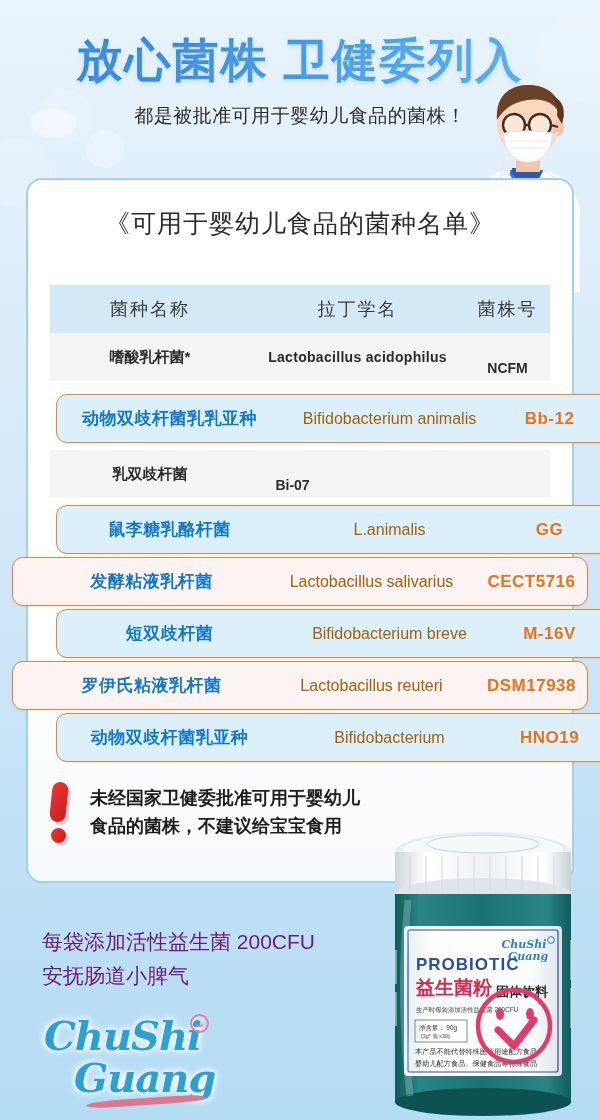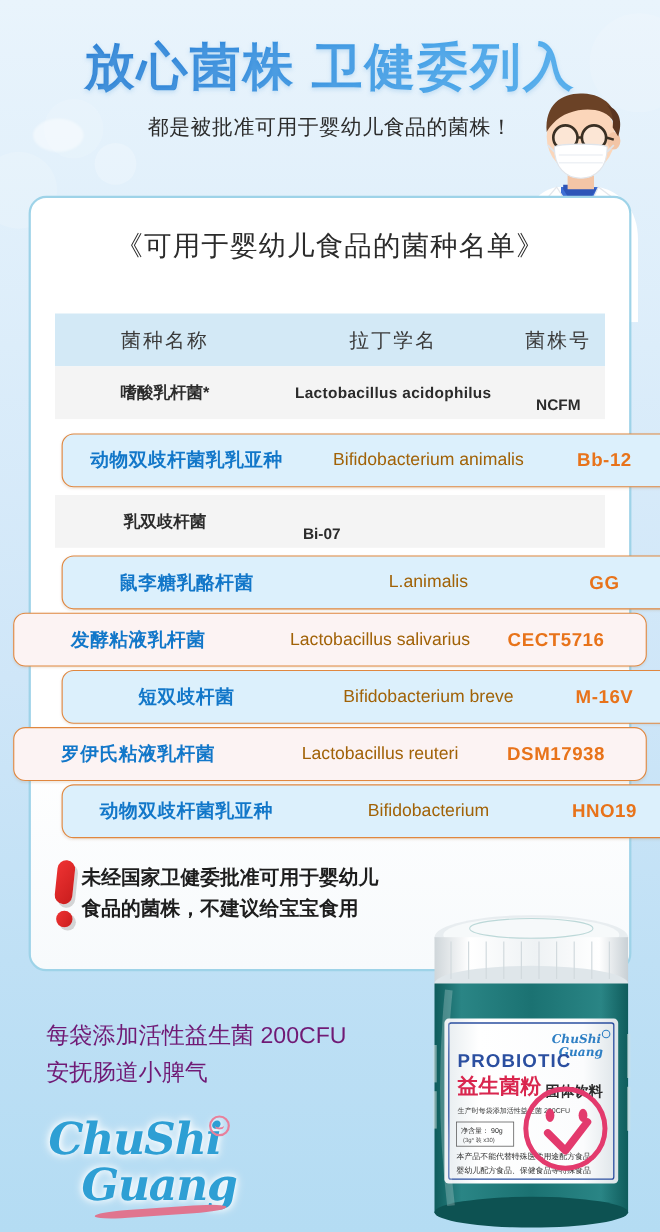--- a/index.html
+++ b/index.html
@@ -54,21 +54,21 @@
     position:absolute; left:50px; width:500px; height:48px;
     background:#f4f4f4; display:flex; align-items:center;font-weight:bold;
   }
   .trow-hl {
     position:absolute; left:12px; width:576px; height:49px;
     border:1.6px solid #e0873f; border-radius:11px;
     display:flex; align-items:center;
     box-shadow:0 1px 2px rgba(180,140,100,.18);
   }
   .hl-blue { background:#dcf0fc;margin-left:44px; }
-  .hl-pink { background:#fcf3f3; }
+  .hl-pink { background:#fcf3f3;padding-left:26px; }
 
   .c1 { width:225px; text-align:center; }
   .c2 { width:215px; text-align:center; }
   .c3 { width:105px; text-align:center; }
   
   .trow-plain .c1 { width:200px; }
   .trow-plain .c2 { width:215px; }
   .trow-plain .c3 { width:85px;margin-top:22px; }
   .thead .c1 { width:200px; }
   .thead .c2 { width:215px; }
@@ -77,21 +77,21 @@
   .th-txt { font-size:18px; color:#3a3a3a; letter-spacing:2px; }
   .plain-cn { font-size:15px; color:#2b2b2b; }
   .plain-la { font-size:14px; color:#2b2b2b; letter-spacing:.3px; }
   .plain-no { font-size:14px; color:#2b2b2b; }
 
   .hl-cn { font-size:17px; font-weight:bold; color:#1277c9; letter-spacing:.5px; }
   .hl-la { font-size:16px; color:#a16207; }
   .hl-no { font-size:17px; font-weight:bold; color:#e8731a; letter-spacing:.5px; }
 
   
-  .warn { position:absolute; left:48px; top:782px; width:400px; display:flex; gap:0; }
+  .warn { position:absolute; left:48px; top:782px; width:400px; display:flex; gap:16px; }
   .excl { width:26px; height:62px; position:relative; flex:0 0 26px; }
   .excl-bar {
     position:absolute; left:3px; top:0; width:16px; height:40px;
     background:linear-gradient(120deg,#ef3333,#c91d1d);
     border-radius:9px; transform:rotate(6deg);
     box-shadow:3px 3px 0 rgba(140,140,140,.35);
   }
   .excl-dot {
     position:absolute; left:3px; top:46px; width:15px; height:15px; border-radius:50%;
     background:linear-gradient(120deg,#ef3333,#c91d1d);

